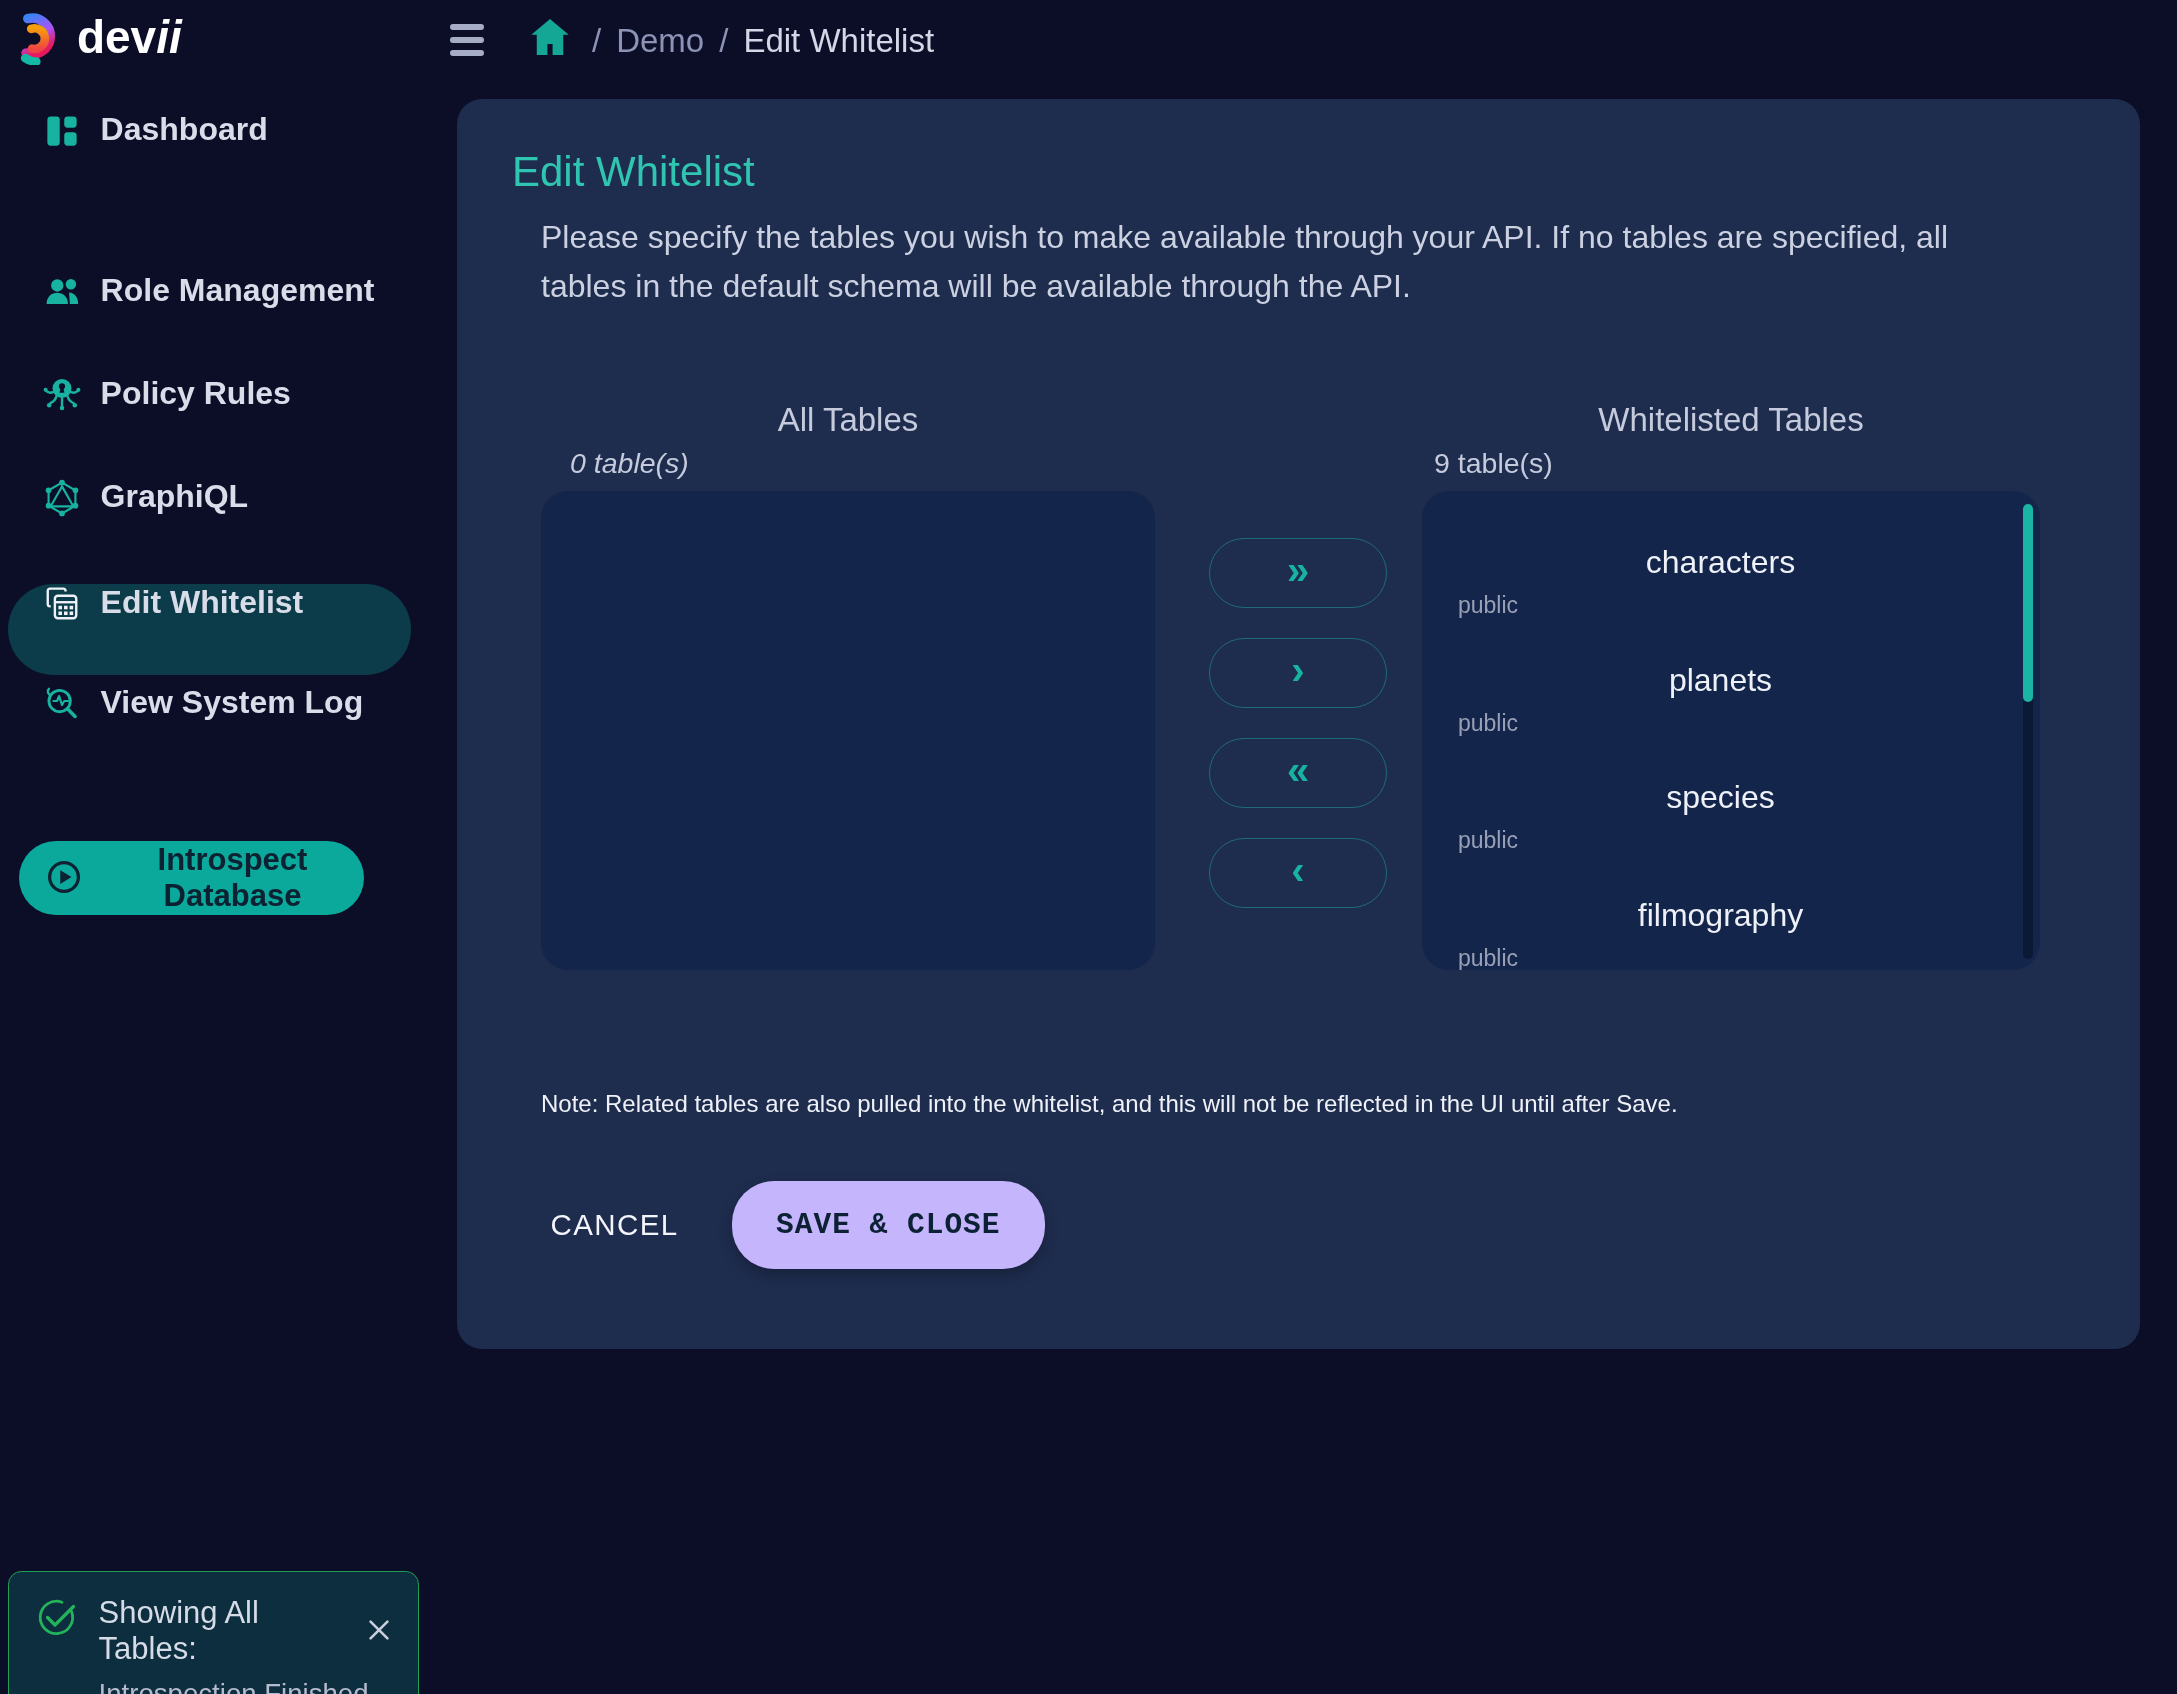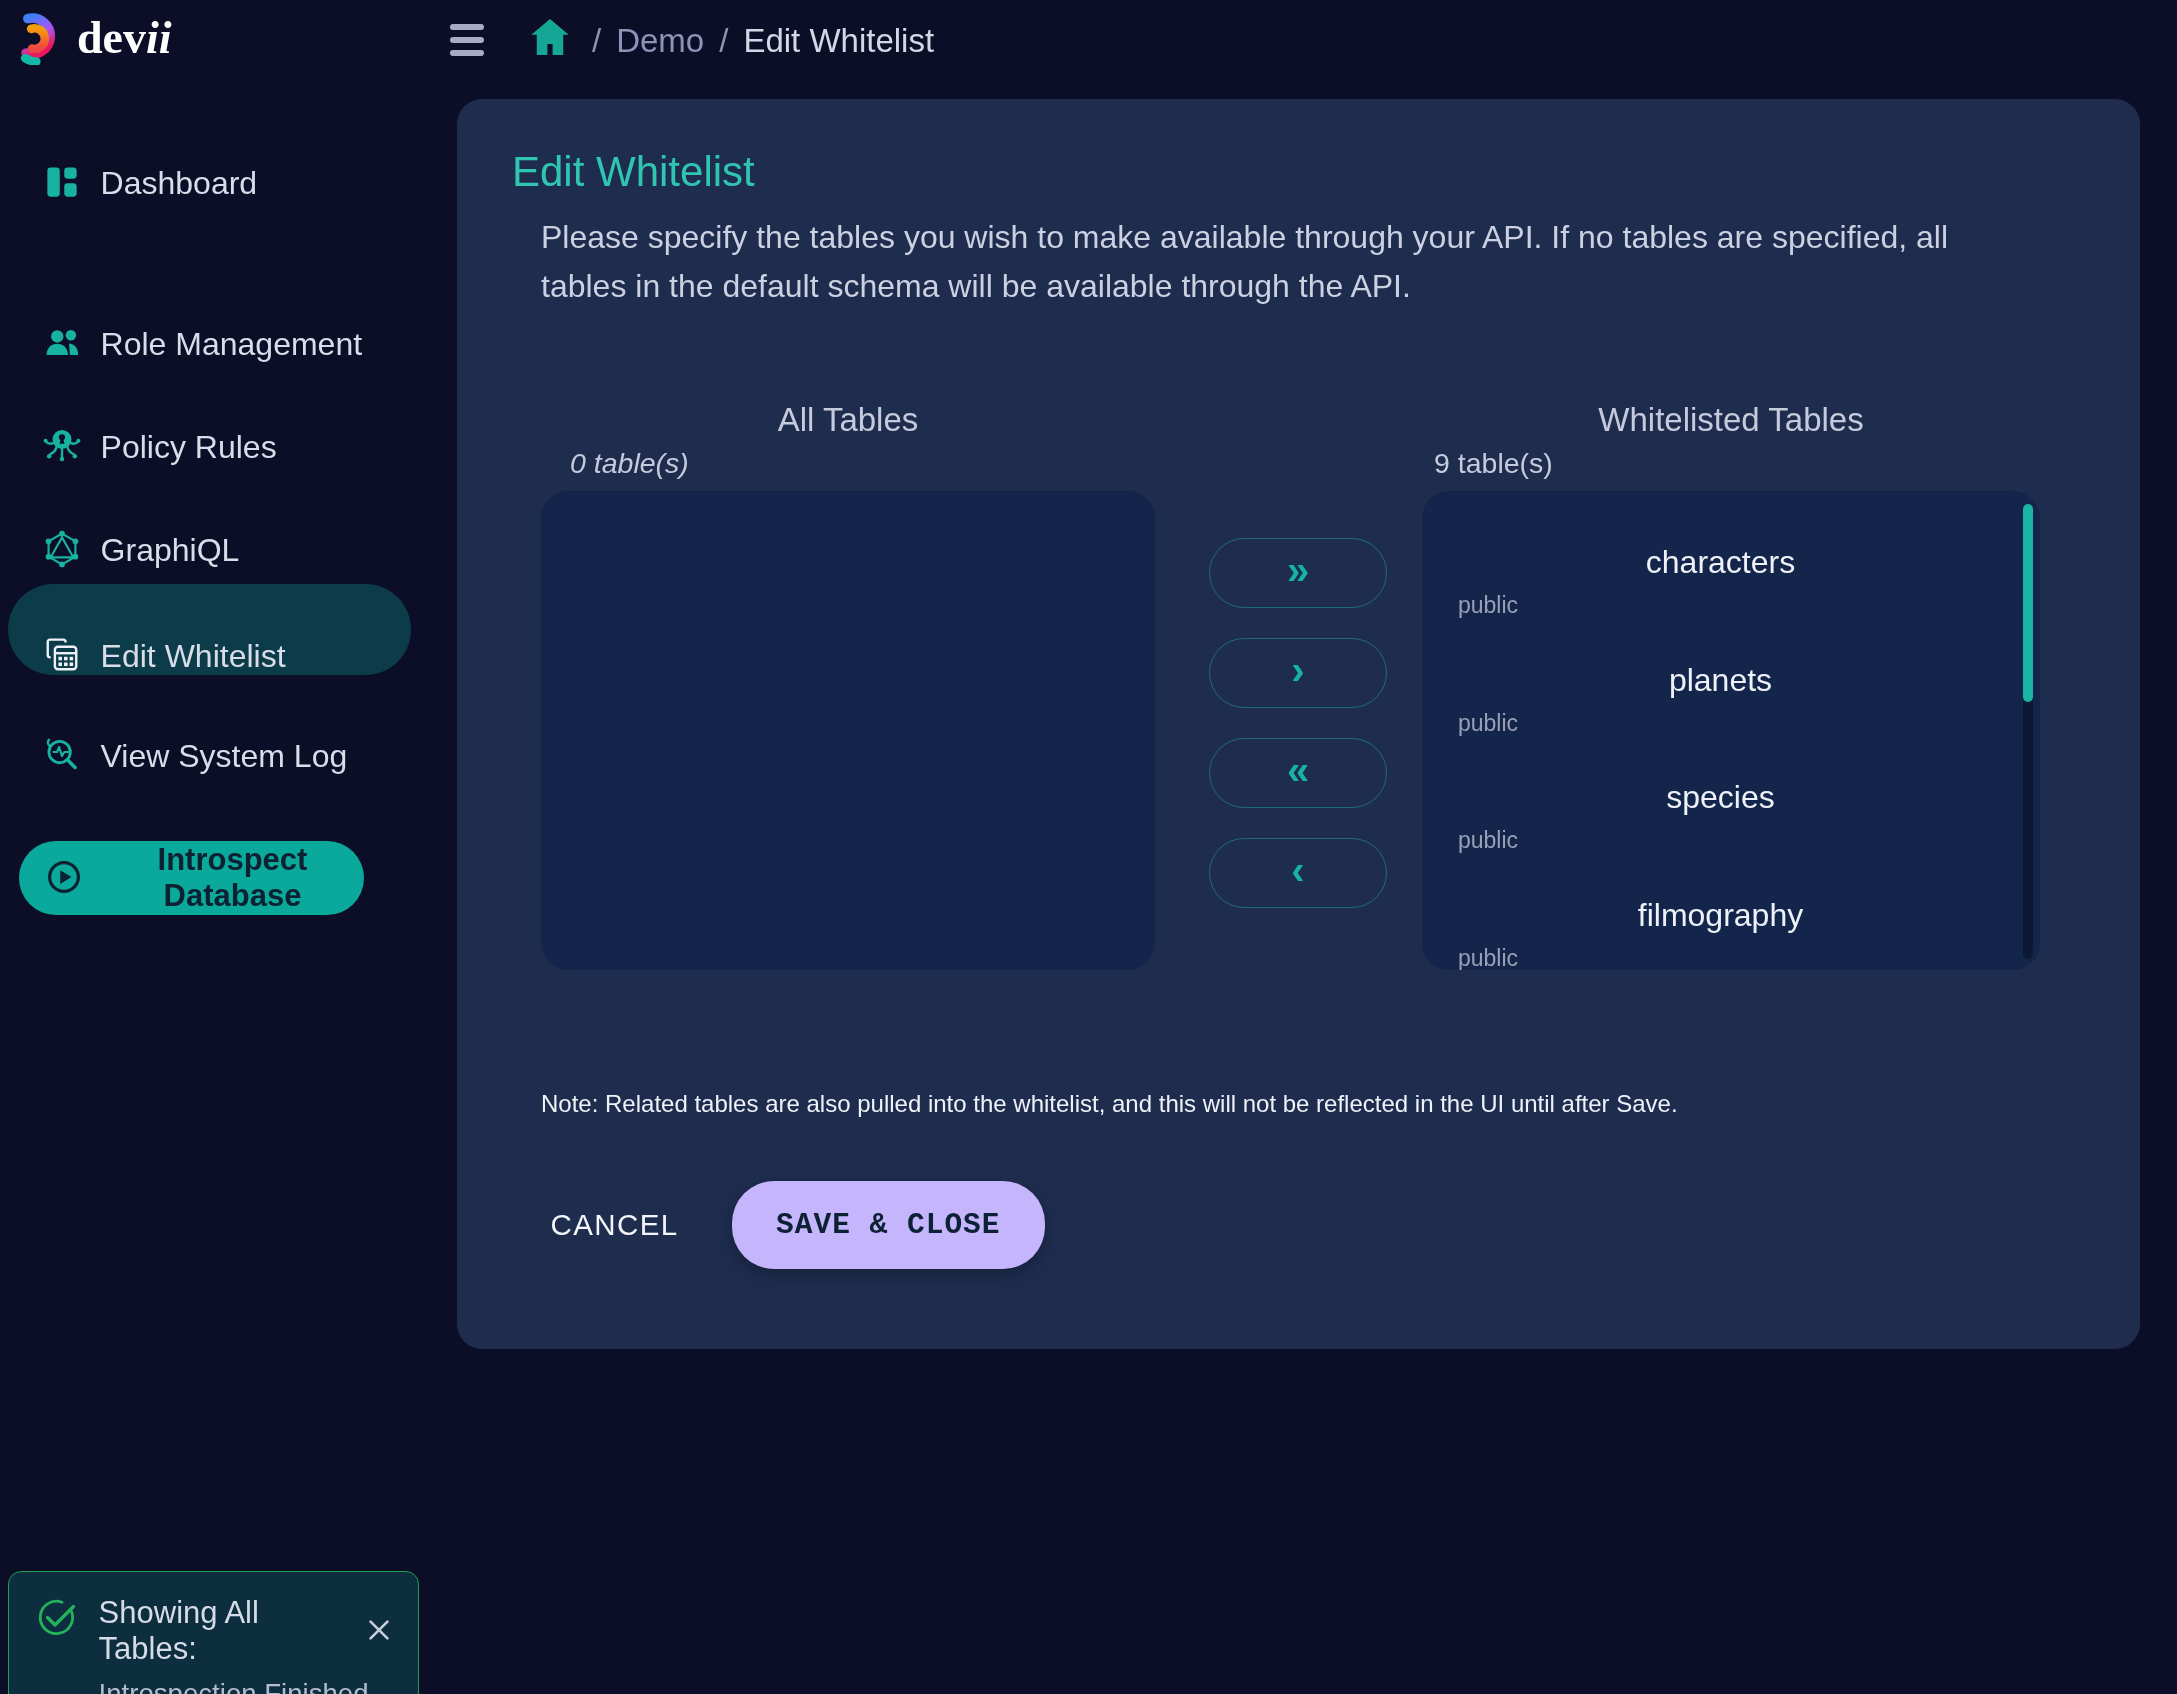--- a/index.html
+++ b/index.html
@@ -1,25 +1,25 @@
 <!DOCTYPE html>
 <html style="font-size:15px"><head>
 <meta charset="utf-8">
 <style>
   html,body{margin:0;padding:0;width:2177px;height:1695px;overflow:hidden;
     background:#0c0e28;font-family:"Liberation Sans",sans-serif;}
   #app{position:relative;width:2177px;height:1695px;background:#0c0e28;}
 
   
   .logo{position:absolute;left:14.3px;top:9.5px;display:flex;align-items:center;gap:7.6px;}
-  .logo-text{font-size:46px;font-weight:800;color:#ffffff;letter-spacing:0px;font-family:Liberation Serif, serif;}
+  .logo-text{font-size:46px;font-weight:800;color:#ffffff;letter-spacing:0px;}
   .logo-text .it{font-style:italic;}
 
   .nav-item{position:absolute;left:7.6px;width:403px;height:91px;border-radius:46px;
-    display:flex;align-items:flex-end;padding-left:34px;box-sizing:border-box;cursor:pointer;}
+    display:flex;align-items:flex-start;padding-left:34px;box-sizing:border-box;cursor:pointer;font-weight:bold;}
   .nav-item .nicon{width:40px;height:40px;flex:0 0 40px;margin-right:19px;display:flex;align-items:center;justify-content:center;}
   .nav-item .nlabel{font-size:32px;color:#d9dde9;}
   .nav-item.active{background:#0c3c49;}
   .ni-0{top:111px}.ni-1{top:272px}.ni-2{top:375px}.ni-3{top:478px}.ni-4{top:584px}.ni-5{top:684px}
 
   .introspect{position:absolute;left:19px;top:841px;width:345px;height:74px;border-radius:37px;
     background:#0ba99b;display:flex;align-items:center;padding-left:25px;box-sizing:border-box;
     gap:23px;cursor:pointer;border:none;}
   .introspect .ilabel{font-size:31px;font-weight:600;color:#0c2233;}
 

